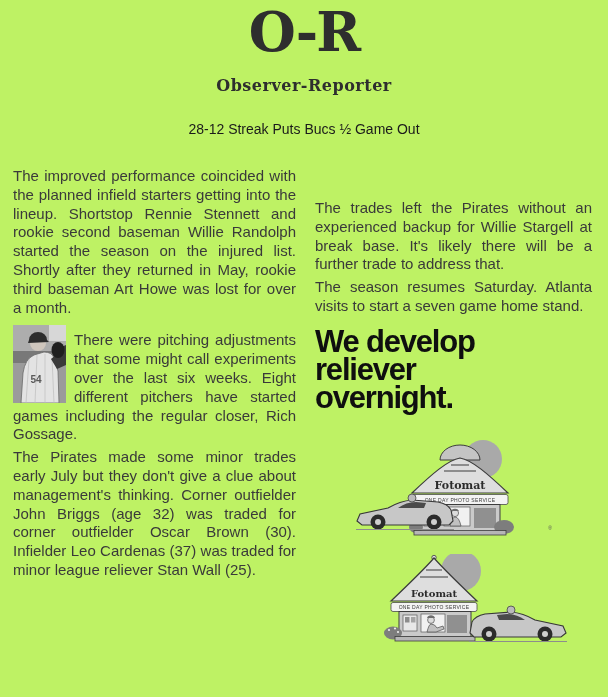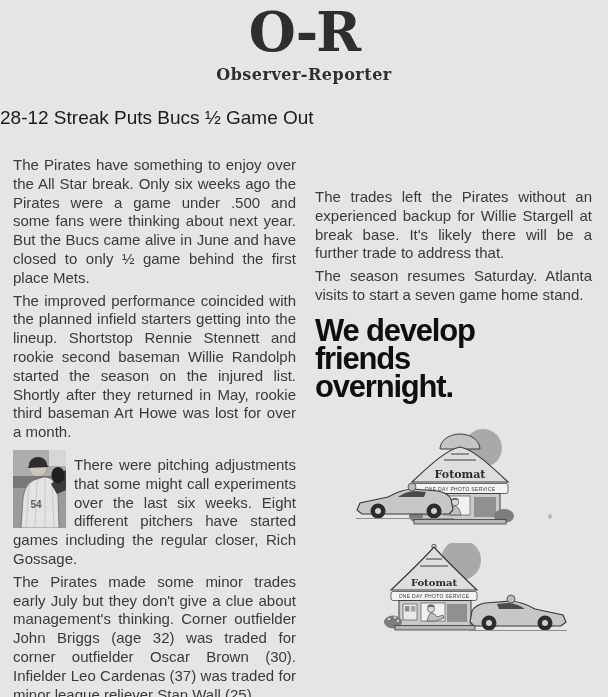--- a/index.html
+++ b/index.html
@@ -1,42 +1,42 @@
 <!DOCTYPE html>
 <html><head>
 <meta charset="utf-8">
 <style>
   html,body{margin:0;padding:0;background:#ffffff;}
   .page{
     position:relative;
     width:608px;height:697px;
-    background:#e5e5e5;
+    background:#bef264;
     font-family:"Liberation Sans",sans-serif;
     color:#3a3a3a;
     overflow:hidden;
   }
   .masthead{text-align:center;padding-top:6px;}
   .logo-mono{
     font-family:"DejaVu Serif",serif;
     font-weight:bold;
     font-size:54px;line-height:52px;
     letter-spacing:-2px;
     color:#2e2e2e;
   }
   .logo-name{
     font-family:"DejaVu Serif",serif;
     font-weight:bold;
     font-size:16px;line-height:18px;
     letter-spacing:0.5px;
     color:#2e2e2e;
-    margin-top:8px;
+    margin-top:19px;
   }
   h1.headline{
-    font-size:19px;font-weight:normal;color:#1b1b1b;
-    margin:22px 0 0 0;line-height:24px;
+    font-size:14px;font-weight:normal;color:#1b1b1b;
+    text-align:center;margin:22px 0 0 0;line-height:24px;
   }
   .content{display:flex;gap:19px;padding:26px 16px 0 13px;}
   .col-left{width:283px;}
   .col-right{width:277px;padding-top:32px;}
   .date-line{font-size:15px;line-height:18.8px;margin:0 0 13px 0;}
   p.body-par{
     font-size:15px;line-height:18.8px;
     text-align:justify;margin:0 0 4px 0;
   }
   p.photo-par{margin-top:14px;}
@@ -73,21 +73,20 @@
   <div class="masthead">
     <div class="logo-mono">O-R</div>
     <div class="logo-name">Observer-Reporter</div>
   </div>
 
   <h1 class="headline">28-12 Streak Puts Bucs ½ Game Out</h1>
 
   <div class="content">
 
     <div class="col-left">
-      <p class="body-par">The Pirates have something to enjoy over the All Star break. Only six weeks ago the Pirates were a game under .500 and some fans were thinking about next year. But the Bucs came alive in June and have closed to only ½ game behind the first place Mets.</p>
       <p class="body-par">The improved performance coincided with the planned infield starters getting into the lineup. Shortstop Rennie Stennett and rookie second baseman Willie Randolph started the season on the injured list. Shortly after they returned in May, rookie third baseman Art Howe was lost for over a month.</p>
       <p class="body-par photo-par">
         <span class="player-photo">
           <svg viewBox="0 0 53 78">
             <rect x="0" y="0" width="53" height="78" fill="#9b9b9b"></rect>
             <rect x="0" y="0" width="53" height="26" fill="#adadad"></rect>
             <rect x="36" y="0" width="17" height="16" fill="#d7d7d7"></rect>
             <rect x="0" y="26" width="53" height="12" fill="#787878"></rect>
             <path d="M8,78 L10,48 Q12,34 21,30 L31,27 Q39,27 41,33 L45,46 L46,78 Z" fill="#e3e3e3" stroke="#6a6a6a" stroke-width="0.8"></path>
             <line x1="16" y1="34" x2="13" y2="78" stroke="#bdbdbd" stroke-width="0.7"></line>
@@ -105,21 +104,21 @@
       <p class="body-par">The Pirates made some minor trades early July but they don't give a clue about management's thinking. Corner outfielder John Briggs (age 32) was traded for corner outfielder Oscar Brown (30). Infielder Leo Cardenas (37) was traded for minor league reliever Stan Wall (25).</p>
     </div>
 
     <div class="col-right">
       <p class="body-par">The trades left the Pirates without an experienced backup for Willie Stargell at break base. It's likely there will be a further trade to address that.</p>
       <p class="body-par">The season resumes Saturday. Atlanta visits to start a seven game home stand.</p>
 
       <div class="ad">
         <div class="ad-headline">
           <div>We develop</div>
-          <div>friends</div>
+          <div>reliever</div>
           <div>overnight.</div>
         </div>
 
         <svg class="scene scene-1" viewBox="0 0 200 100">
           <circle cx="129" cy="21" r="19" fill="#a9a9a9"></circle>
           <path d="M86,22 a20,15 0 0 1 40,0 Z" fill="#c4c4c4" stroke="#3c3c3c" stroke-width="1"></path>
           <path d="M106,20 C94,22 78,36 58,55 L154,55 C134,36 118,22 106,20 Z" fill="#dedede" stroke="#3c3c3c" stroke-width="1.2"></path>
           <path d="M97,27 L115,27" stroke="#3c3c3c" stroke-width="1"></path>
           <path d="M90,33 L122,33" stroke="#3c3c3c" stroke-width="1"></path>
           <text x="106" y="51" font-size="11" text-anchor="middle" fill="#2c2c2c" class="svg-sign">Fotomat</text>

